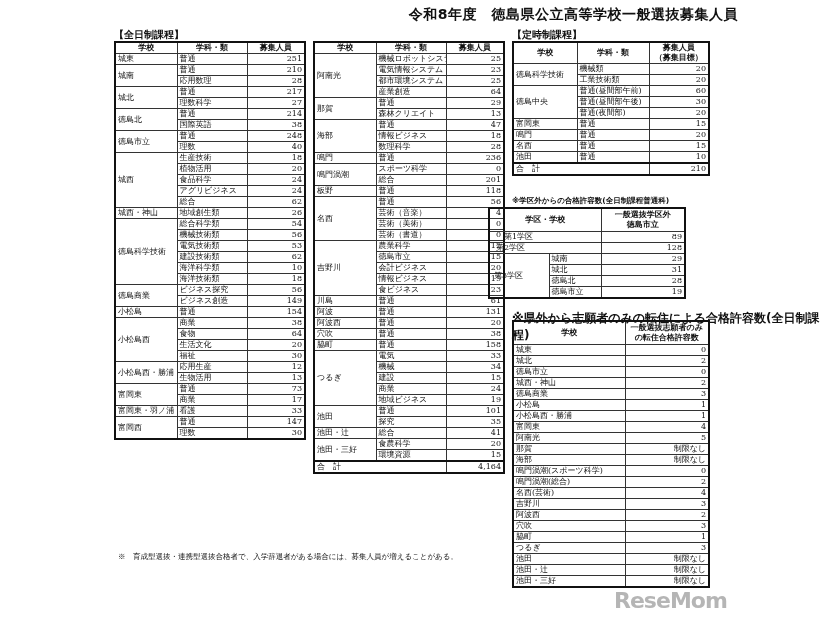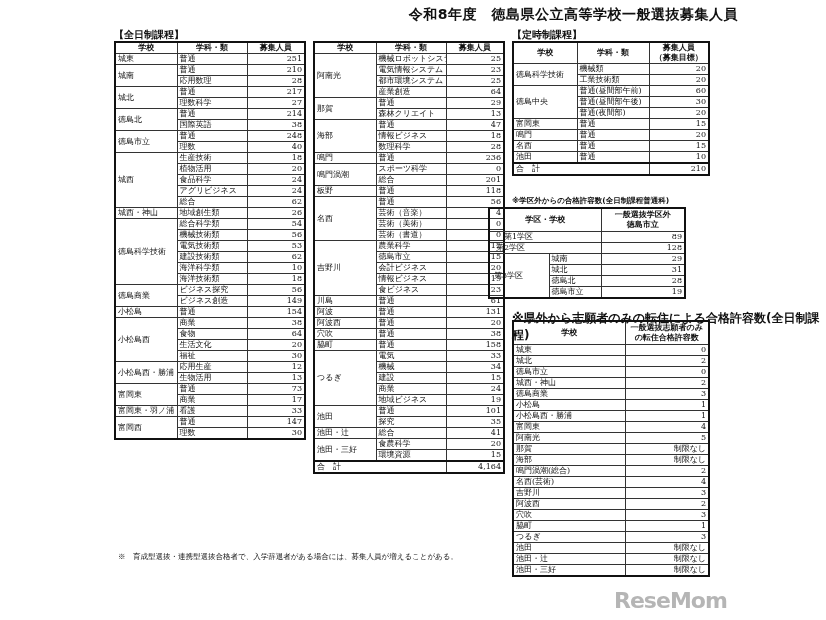--- a/index.html
+++ b/index.html
@@ -545,20 +545,24 @@
       </tr>
       <tr>
         <td>那賀</td>
         <td class="num">制限なし</td>
       </tr>
       <tr>
         <td>海部</td>
         <td class="num">制限なし</td>
       </tr>
       <tr>
+        <td>鳴門渦潮(スポーツ科学)</td>
+        <td class="num">0</td>
+      </tr>
+      <tr>
         <td>鳴門渦潮(総合)</td>
         <td class="num">2</td>
       </tr>
       <tr>
         <td>名西(芸術)</td>
         <td class="num">4</td>
       </tr>
       <tr>
         <td>吉野川</td>
         <td class="num">3</td>

